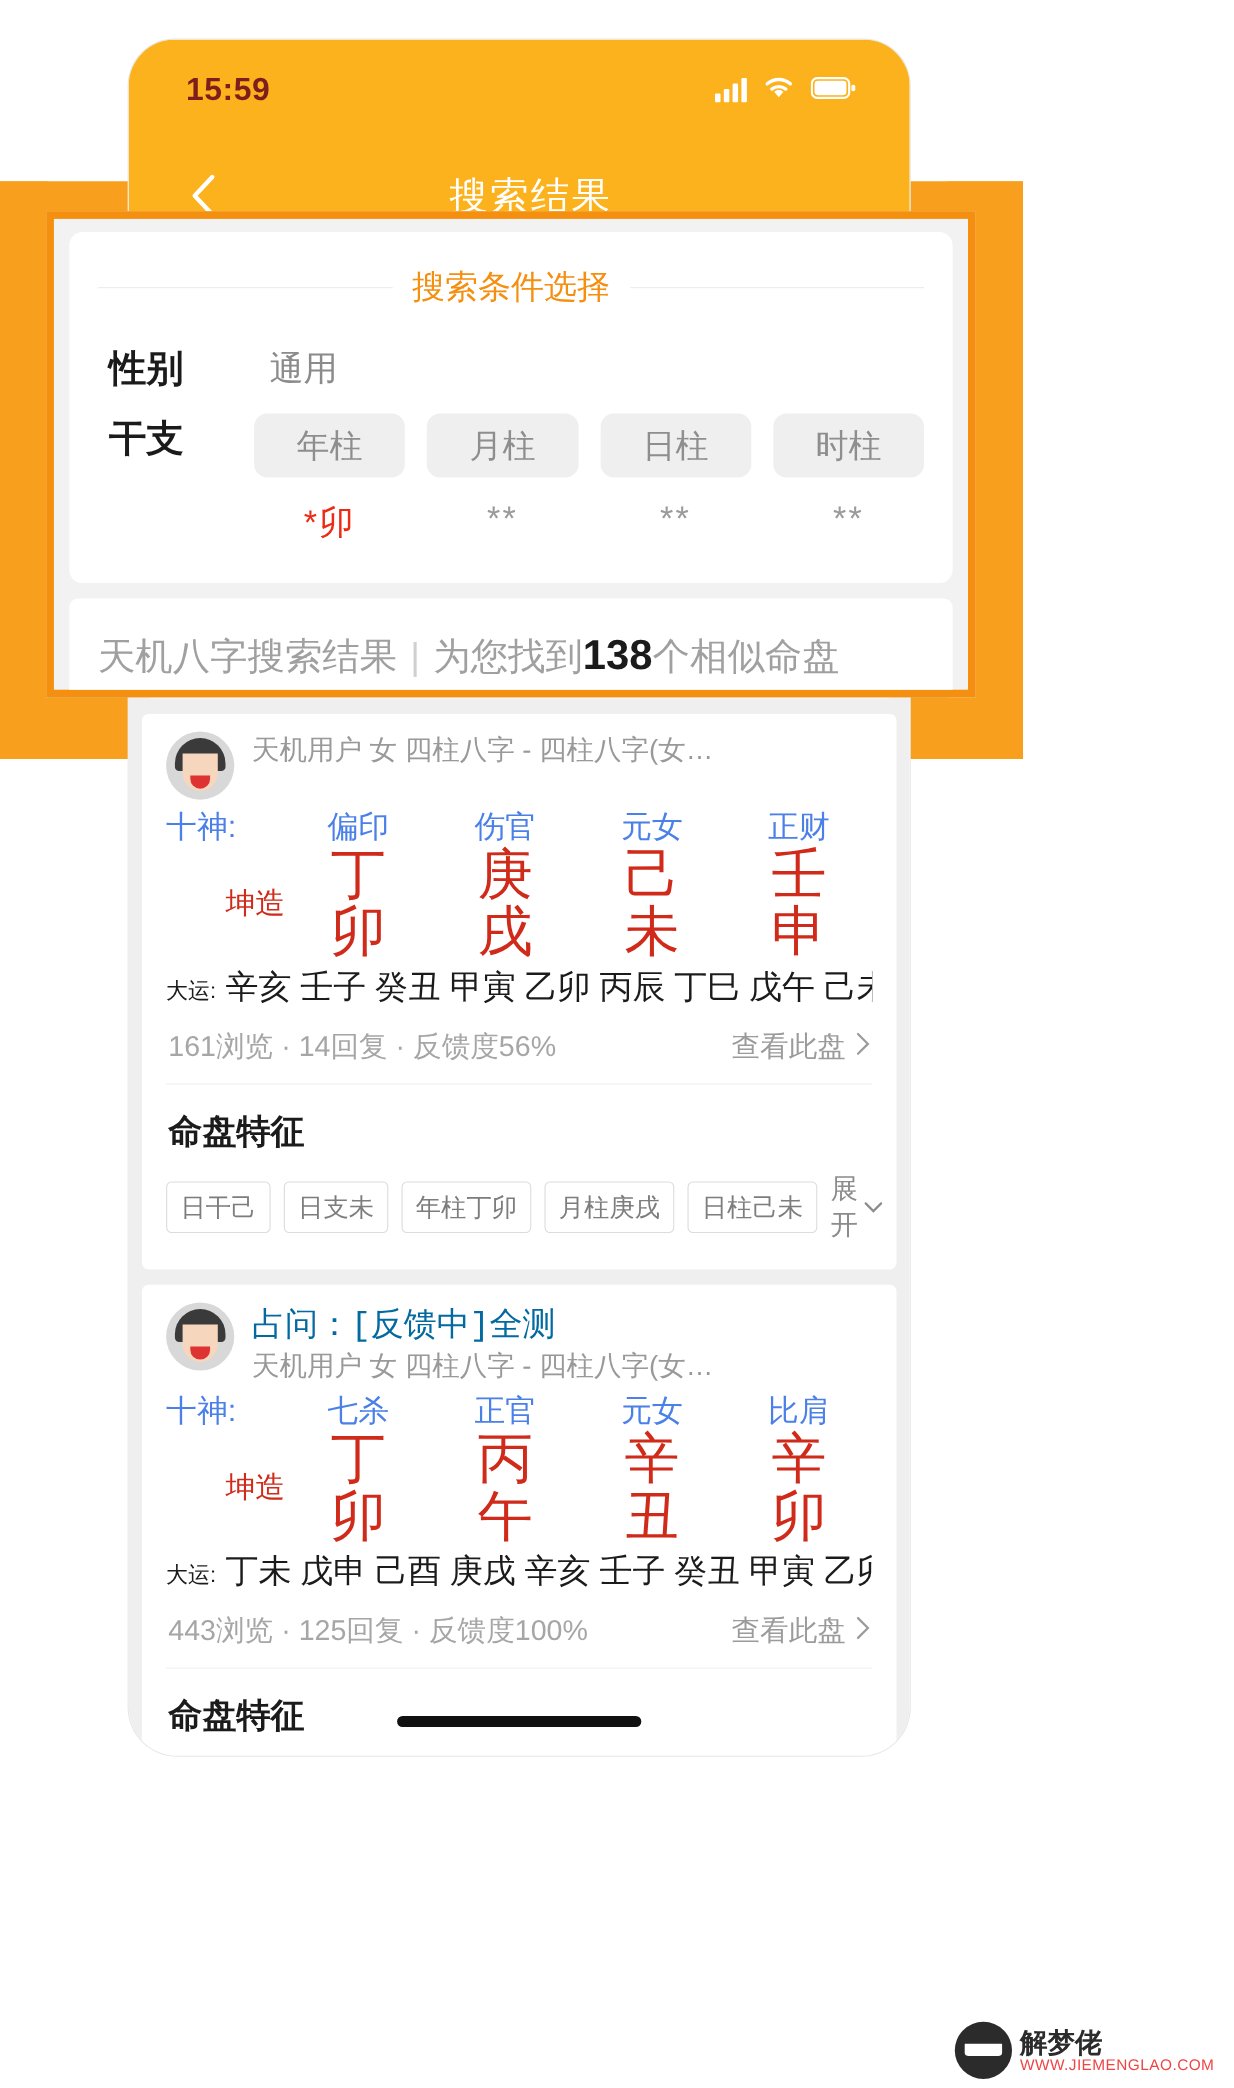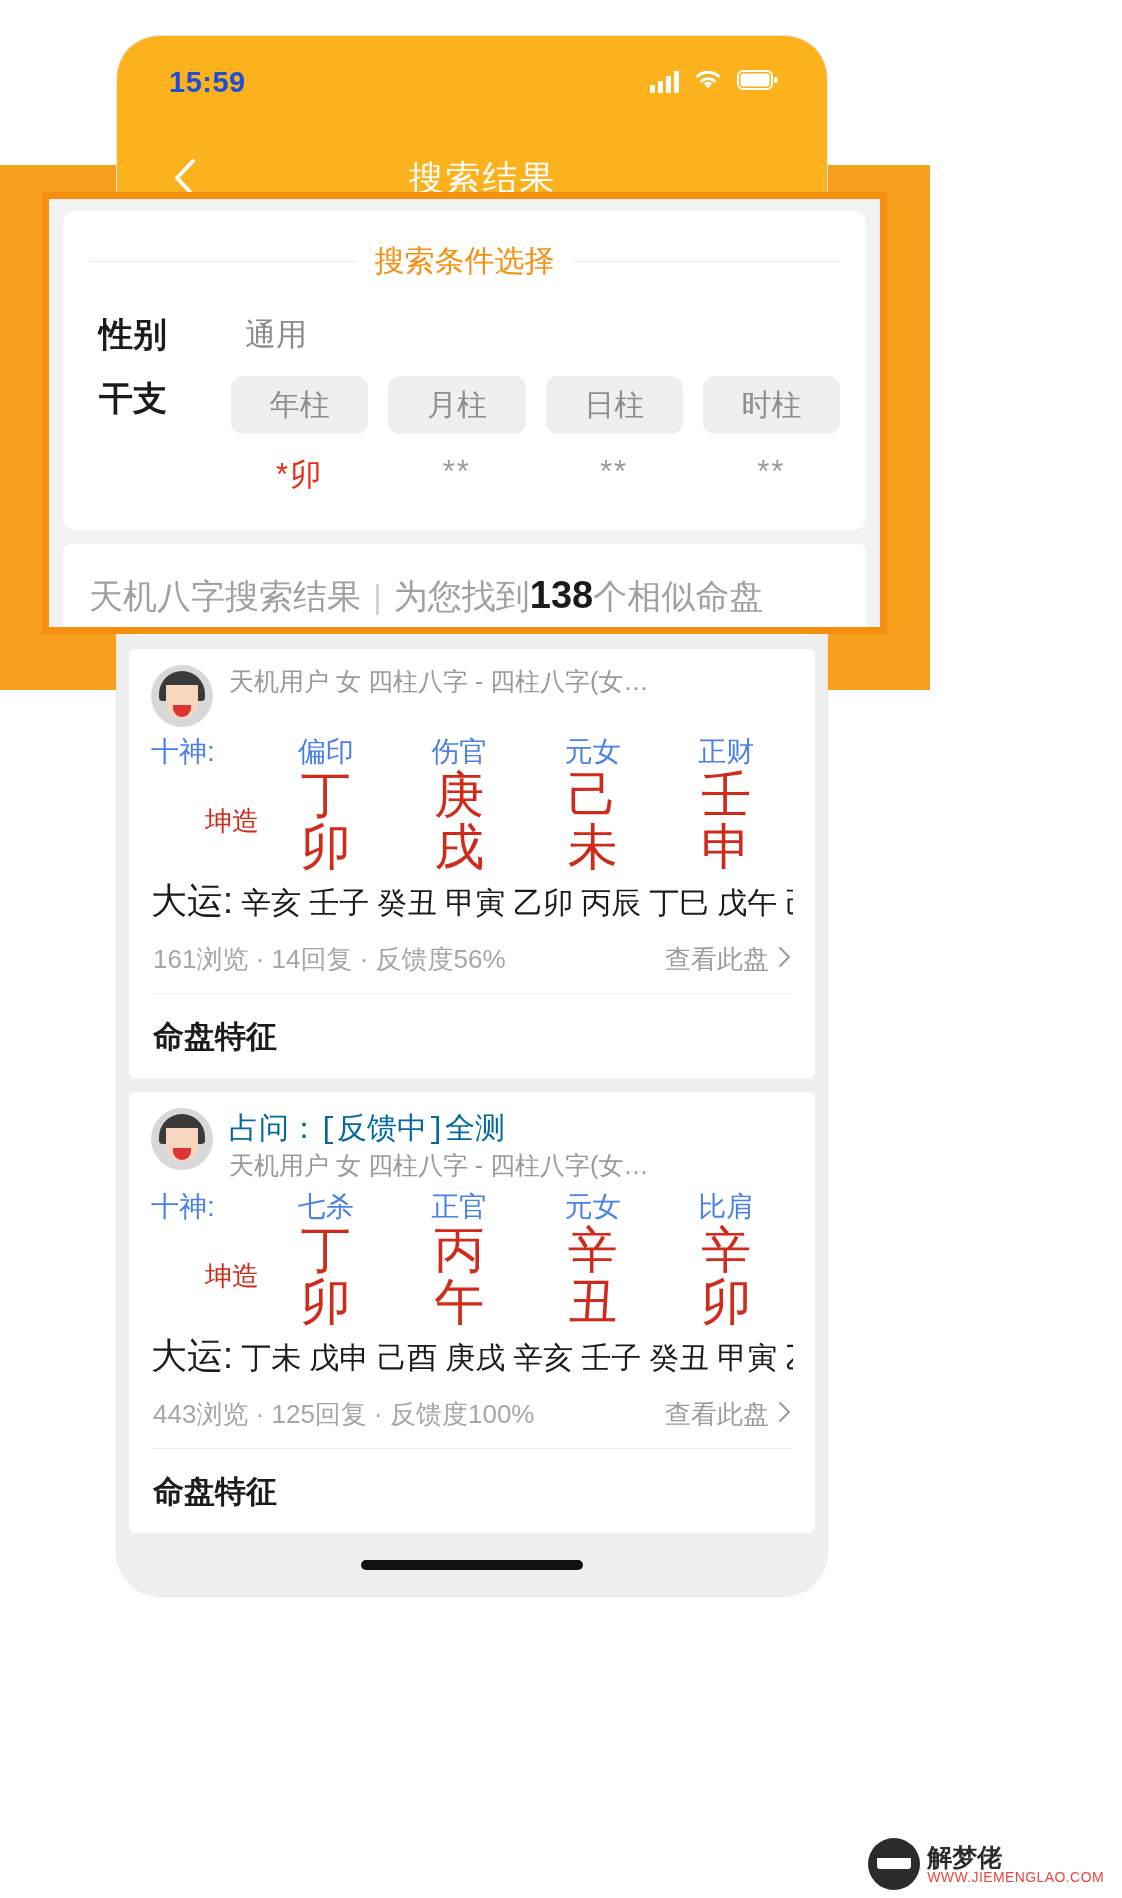--- a/index.html
+++ b/index.html
@@ -34,21 +34,21 @@
     box-shadow: 0 0 0 1px #e6e6e6;
   }
   .phone-header {
     position: absolute; left: 0; top: 0; width: 100%; height: 180px;
     background: #FBB21C;
   }
   .status-bar {
     position: absolute; left: 0; top: 0; width: 100%; height: 92px;
     display: flex; align-items: center; justify-content: space-between;
     padding: 0 48px 0 52px;
-    color: #1d4ed8;
+    color: #7f1d1d;
   }
   .status-time { font-size: 29px; font-weight: 600; letter-spacing: .5px; }
   .status-right { display: flex; align-items: center; gap: 14px; }
 
   .nav-bar {
     position: absolute; left: 0; top: 104px; width: 100%; height: 76px;
     display: flex; align-items: center; padding-left: 21px;
   }
   .nav-back {
     position: absolute; left: 46px; top: 50%; transform: translateY(-50%);
@@ -130,21 +130,21 @@
   .ten-gods { display: flex; align-items: flex-start; color: #4a80e8; font-size: 28px; }
   .ten-gods .tg-lbl { width: 108px; flex: 0 0 108px; }
   .tg-cell { flex: 1; text-align: center; }
 
   .gz-row { display: flex; align-items: center; margin-top: -2px; }
   .gz-label { width: 108px; flex: 0 0 108px; color: #D02B1A; font-size: 27px; text-align: right; padding-left: 6px;}
   .gz-cols { flex: 1; display: flex; }
   .gz-col { flex: 1; text-align: center; color: #D02B1A; font-size: 50px; line-height: 1.04; font-weight: 500; }
 
   .dayun { margin-top: 4px; font-size: 30px; color: #1b1b1b; white-space: nowrap; overflow:hidden;}
-  .dayun .dy-lbl { font-size: 36px; }
+  .dayun .dy-lbl { font-size: 20px; }
   .dayun .dy-item { margin-right: 8px; }
 
   .stats {
     display: flex; justify-content: space-between;
     padding: 16px 2px 16px 2px; color: #a6a6a6; font-size: 26px;
     border-bottom: 1px solid #efefef;
   }
   .stats .view-link { color: #9b9b9b; display:flex; align-items:center; gap:8px; }
 
   .feat-title { font-size: 31px; color: #1b1b1b; font-weight: 700; padding: 22px 2px 14px 2px; }
@@ -361,20 +361,35 @@
           <span class="view-link">
             <span>查看此盘</span>
             <span>
               <svg width="14" height="22" viewBox="0 0 14 22">
                   <path d="M3 2l9 9-9 9" stroke="#9b9b9b" stroke-width="2" fill="none" stroke-linecap="round"></path>
                 </svg>
             </span>
           </span>
         </div>
         <div class="feat-title">命盘特征</div>
+        <div class="tags-row">
+          <span class="tag">日干己</span>
+          <span class="tag">日支未</span>
+          <span class="tag">年柱丁卯</span>
+          <span class="tag">月柱庚戌</span>
+          <span class="tag">日柱己未</span>
+          <span class="expand">
+            <span>展开</span>
+            <span>
+              <svg width="20" height="14" viewBox="0 0 20 14">
+                  <path d="M3 3l7 7 7-7" stroke="#8c8c8c" stroke-width="2" fill="none" stroke-linecap="round"></path>
+                </svg>
+            </span>
+          </span>
+        </div>
       </div>
 
       <div class="card">
         <div class="card-head">
           <div class="avatar">
             <div class="hair"></div>
               <div class="face"></div>
               <div class="mouth"></div>
           </div>
           <div class="card-head-txt">

